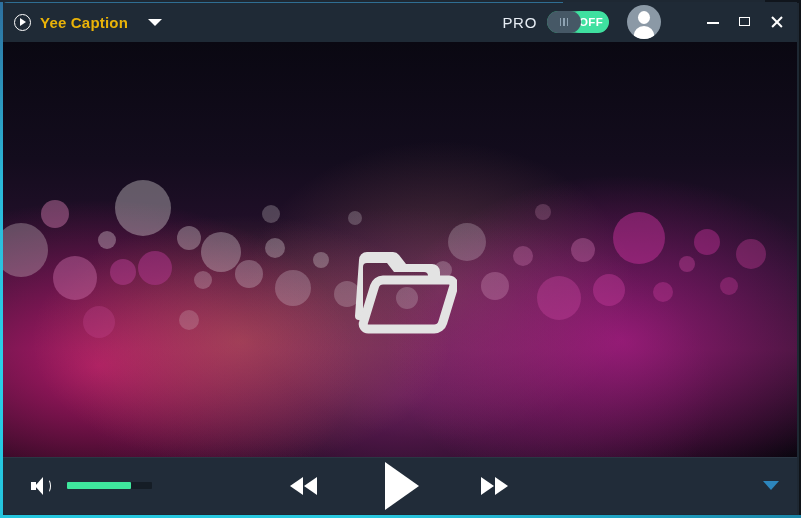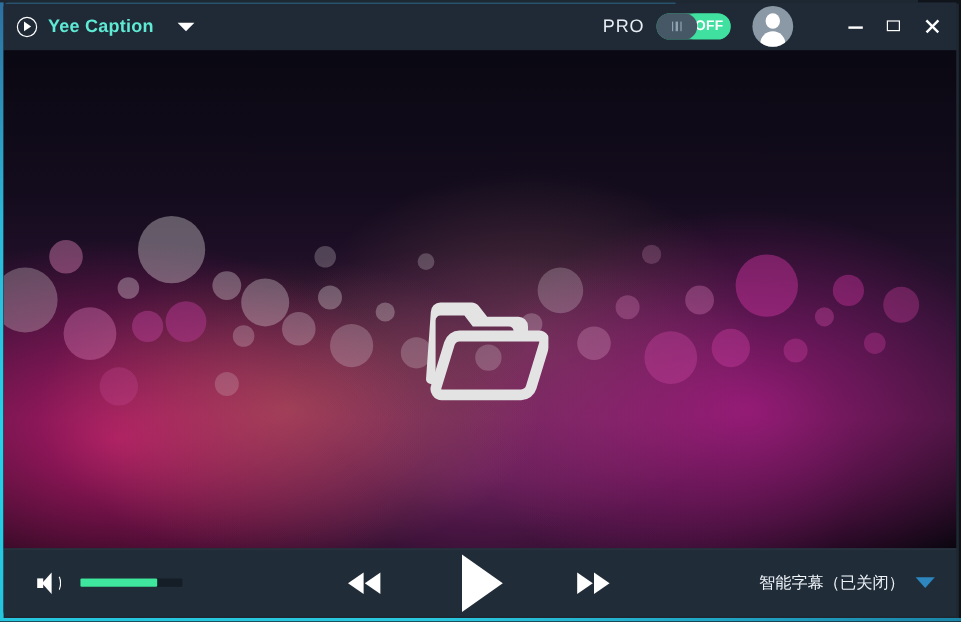--- a/index.html
+++ b/index.html
@@ -90,21 +90,21 @@
   .logo-mark .tri {
     position: absolute;
     left: 6px; top: 4.5px;
     width: 0; height: 0;
     border-left: 6px solid #ffffff;
     border-top: 4px solid transparent;
     border-bottom: 4px solid transparent;
   }
   .app-title {
     margin-left: 9px;
-    color: #5eead4;
+    color: #eab308;
     font-size: 15px;
     font-weight: bold;
     letter-spacing: 0.2px;
     white-space: nowrap;
   }
   .title-caret {
     margin-left: 20px;
     width: 0; height: 0;
     border-left: 7px solid transparent;
     border-right: 7px solid transparent;
@@ -526,21 +526,20 @@
         <div class="btn-play">
           <span class="tri"></span>
         </div>
         <div class="btn-next">
           <span class="tri-r"></span>
             <span class="tri-r"></span>
         </div>
       </div>
 
       <div class="caption-select">
-        <span class="caption-label">智能字幕（已关闭）</span>
         <span class="caption-caret"></span>
       </div>
     </div>
 
   </div>
 
   <div class="frame-edge-bottom"></div>
 </div>
 
 </body></html>

